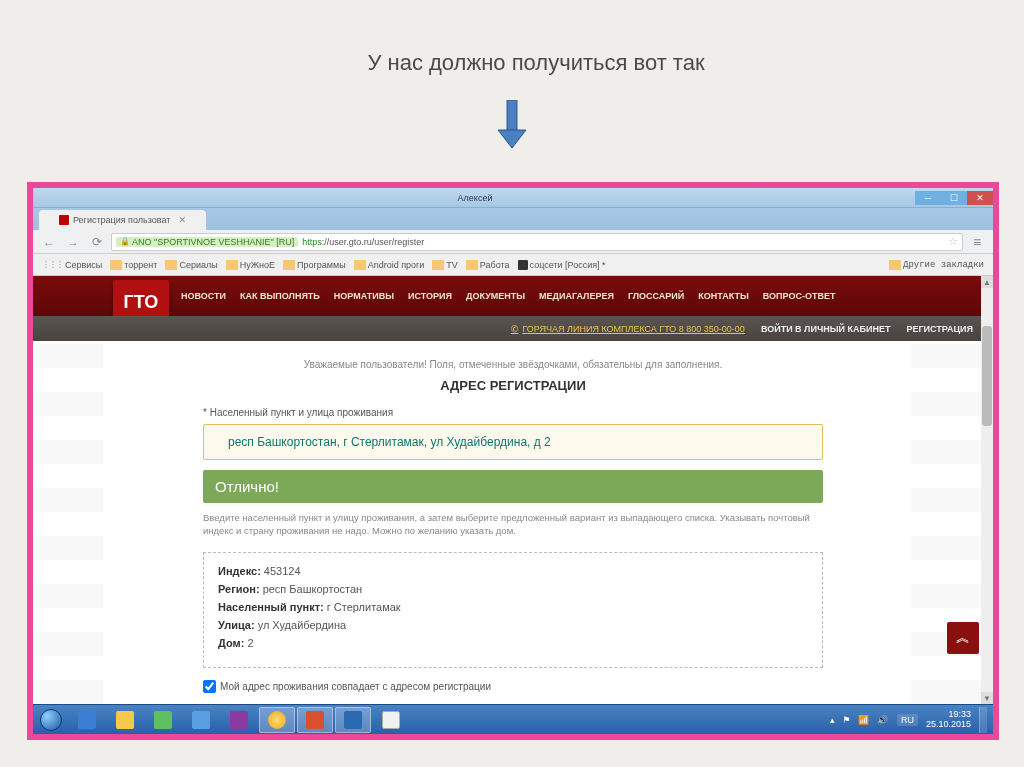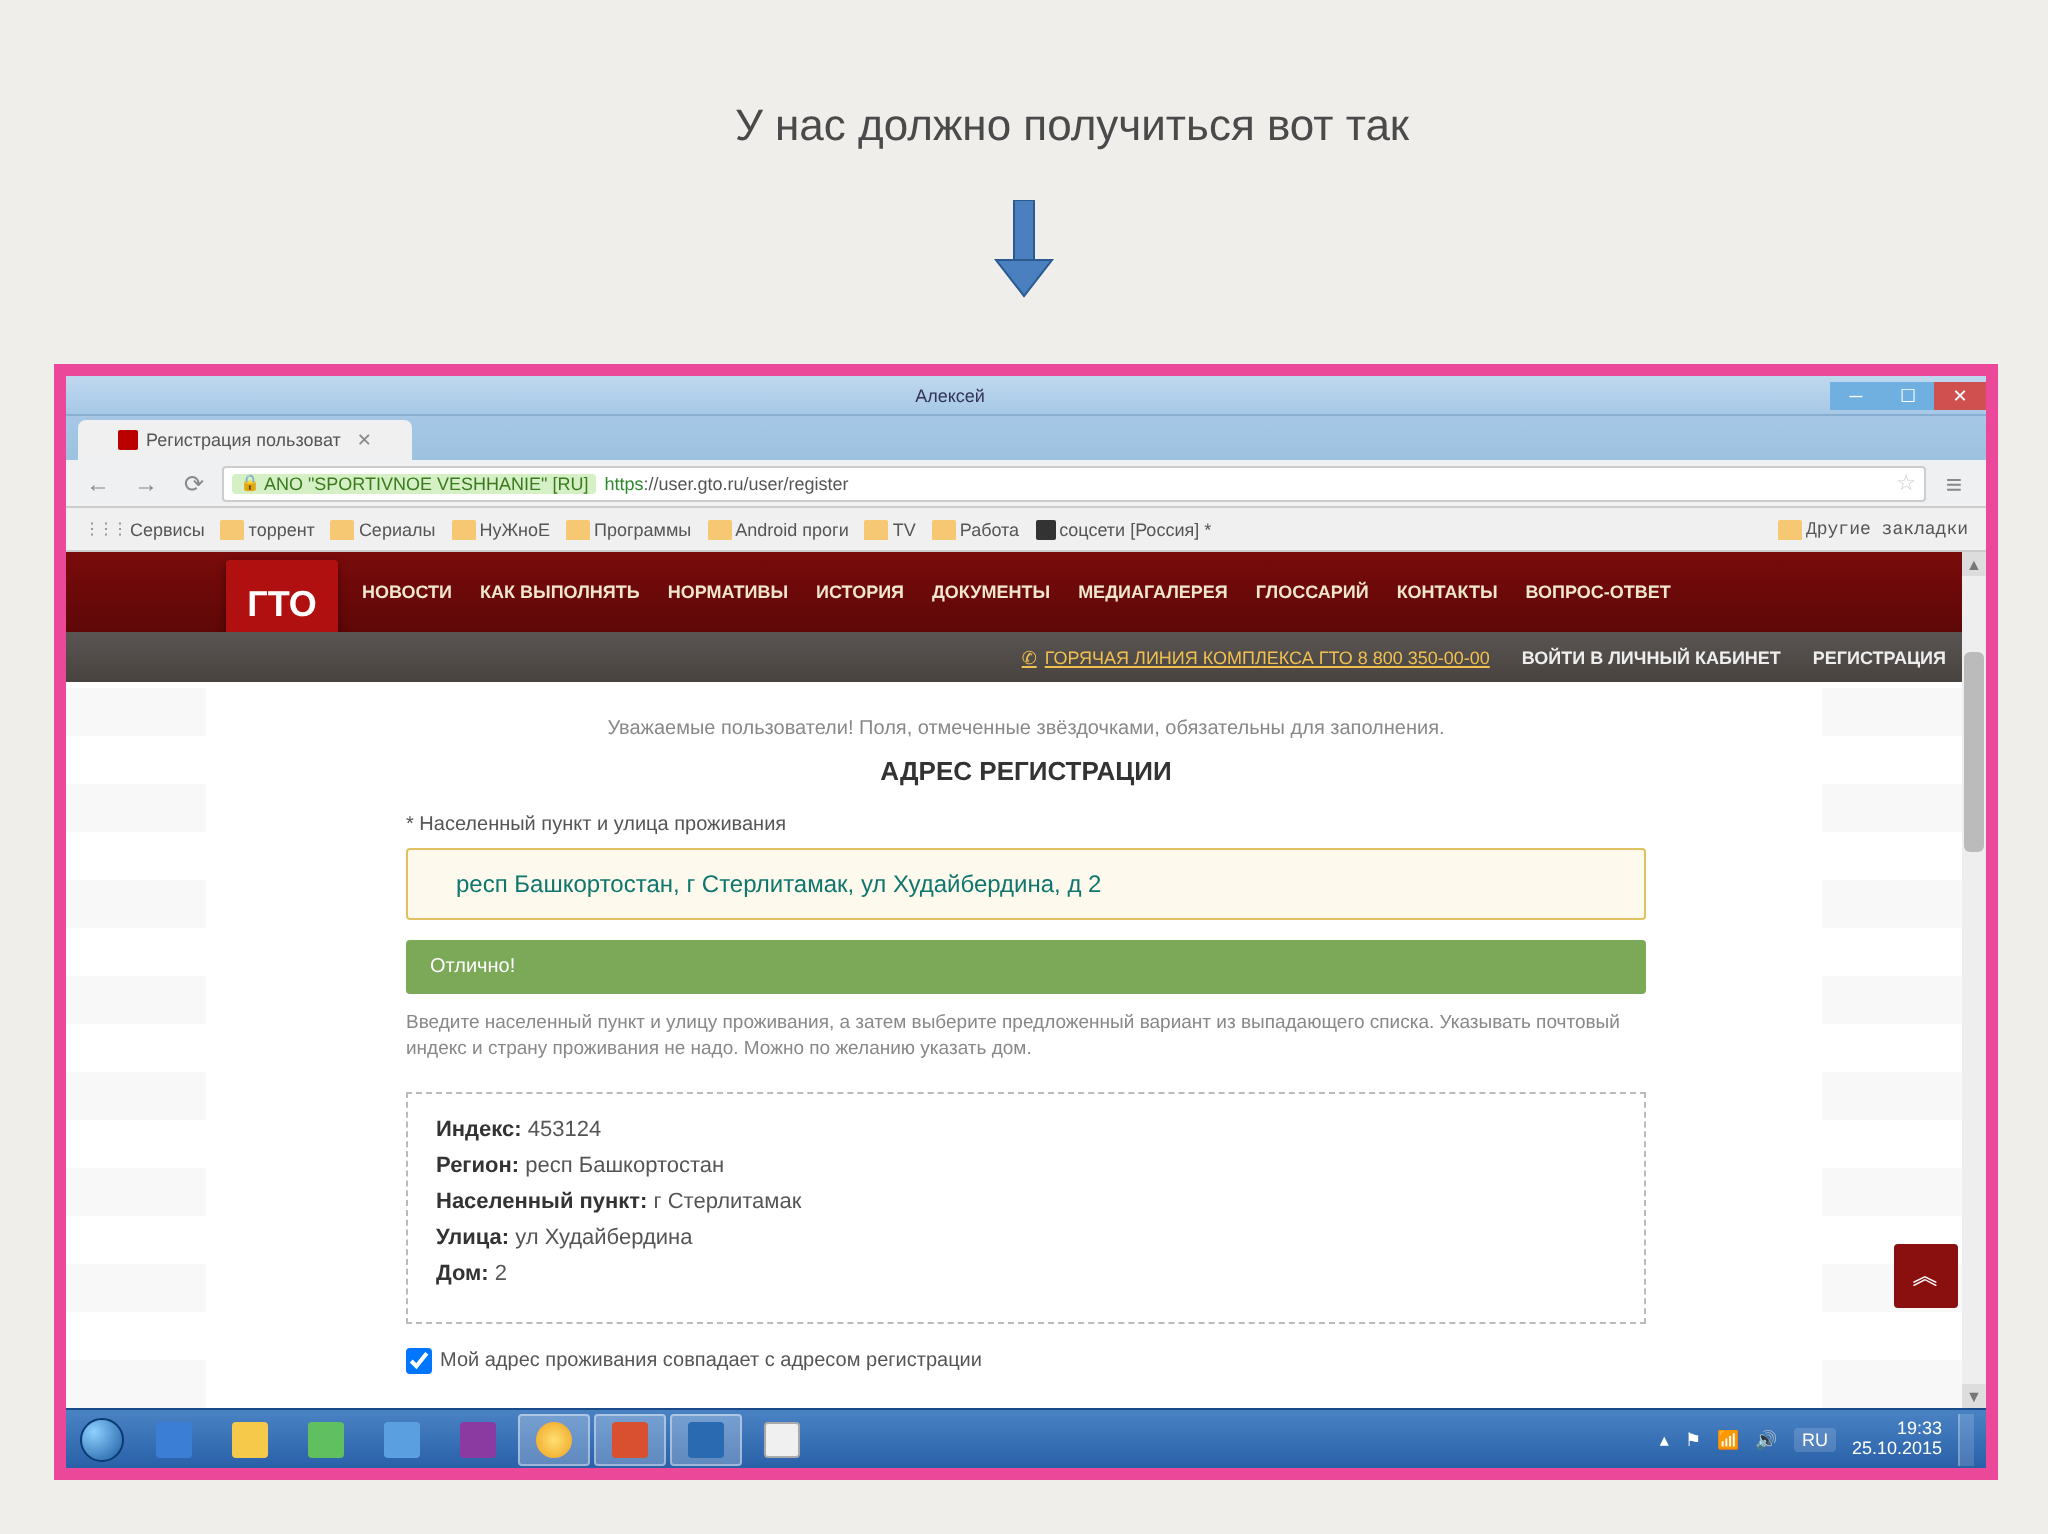--- a/index.html
+++ b/index.html
@@ -262,21 +262,21 @@
     background: #fdf9ed;
     padding: 0 24px;
     font-size: 12px;
     color: #0f766e;
     border-radius: 2px;
   }
   .success-bar {
     margin-top: 10px;
     background: #7ba958;
     color: #fff;
-    font-size: 10px;
+    font-size: 15px;
     padding: 8px 12px;
     border-radius: 2px;
   }
   .hint {
     font-size: 9.5px;
     color: #888;
     margin-top: 8px;
     line-height: 1.4;
   }
   .details-box {

